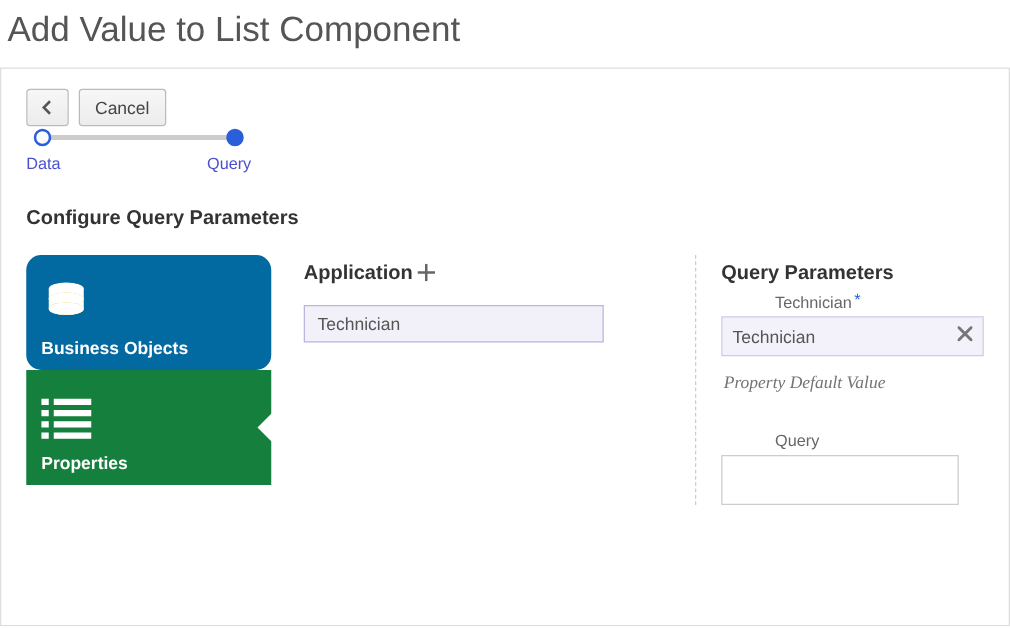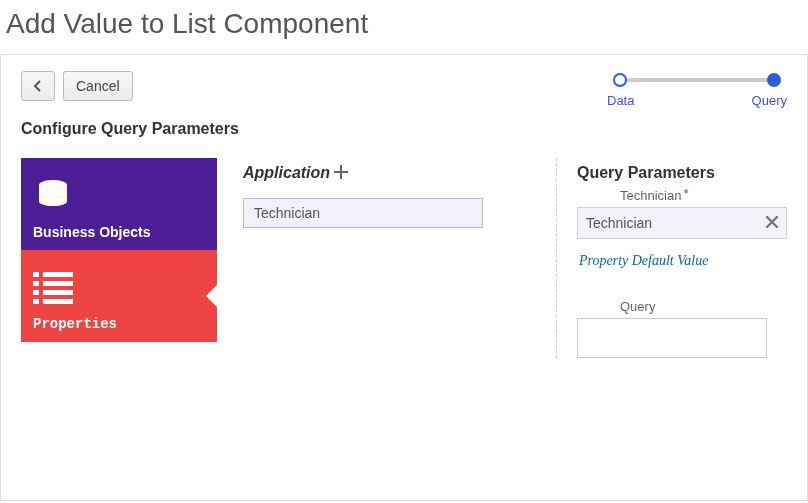--- a/index.html
+++ b/index.html
@@ -20,21 +20,22 @@
     border: 1px solid #ddd;
     border-top: 1px solid #ddd;
     padding: 16px 20px 0 20px;
     height: 447px;
     overflow: hidden;
   }
   .topbar {
     display: flex;
     align-items: flex-start;
     justify-content: space-between;
-    margin-bottom: 12px;
+    margin-bottom: 28px;
+    flex-direction: column;
   }
   .topbar-left { display: flex; gap: 8px; }
   .btn {
     border: 1px solid #bbb;
     background: linear-gradient(#f7f7f7,#ececec);
     border-radius: 3px;
     padding: 6px 12px;
     font-size: 14px;
     color: #444;
     cursor: pointer;
@@ -112,22 +113,22 @@
     position:relative;
     cursor:pointer;
   }
   .tile .tile-icon {
     margin-bottom:6px;
   }
   .tile .tile-label {
     font-size: 14px;
     font-weight:600;
   }
-  .tile.yellow { background:#4c1d95; }
-  .tile.purple { background:#ef4444;font-family:Liberation Mono, monospace; }
+  .tile.yellow { background:#0369a1;border-radius:12px; }
+  .tile.purple { background:#15803d; }
   .tile.green  { background:#71b35c; }
   .tile.selected::after{
     content:"";
     position:absolute;
     right:-1px;
     top:50%;
     transform:translateY(-50%);
     width:0;height:0;
     border-top:12px solid transparent;
     border-bottom:12px solid transparent;
@@ -137,21 +138,20 @@
   .mid-col {
     flex:1;
     padding: 6px 20px 0 26px;
     border-right: 1px dashed #ccc;
   }
   .mid-header {
     display:flex;
     align-items:center;
     gap:4px;
     margin-bottom: 16px;
-    font-style: italic;
   }
   .mid-header h3 { font-size:16px; font-weight:700; color:#333; }
   .plus-btn {
     color:#666;
     font-size:18px;
     line-height:1;
     cursor:pointer;
   }
   .app-row {
     border:1px solid #b9b7df;
@@ -185,21 +185,21 @@
     justify-content:space-between;
     align-items:center;
     font-size:14px;
     color:#555;
     margin-bottom:10px;
   }
   .chip-x { color:#888; font-weight:700; cursor:pointer; font-size:16px; }
   .default-val {
     font-style: italic;
     font-family: Georgia, 'Times New Roman', serif;
-    color:#0369a1;
+    color:#737373;
     font-size:14px;
     padding: 4px 2px;
     margin-bottom: 26px;
   }
   .search-box {
     border:1px solid #ccc;
     width: 190px;
     height: 40px;
     background:#fff;
   }

